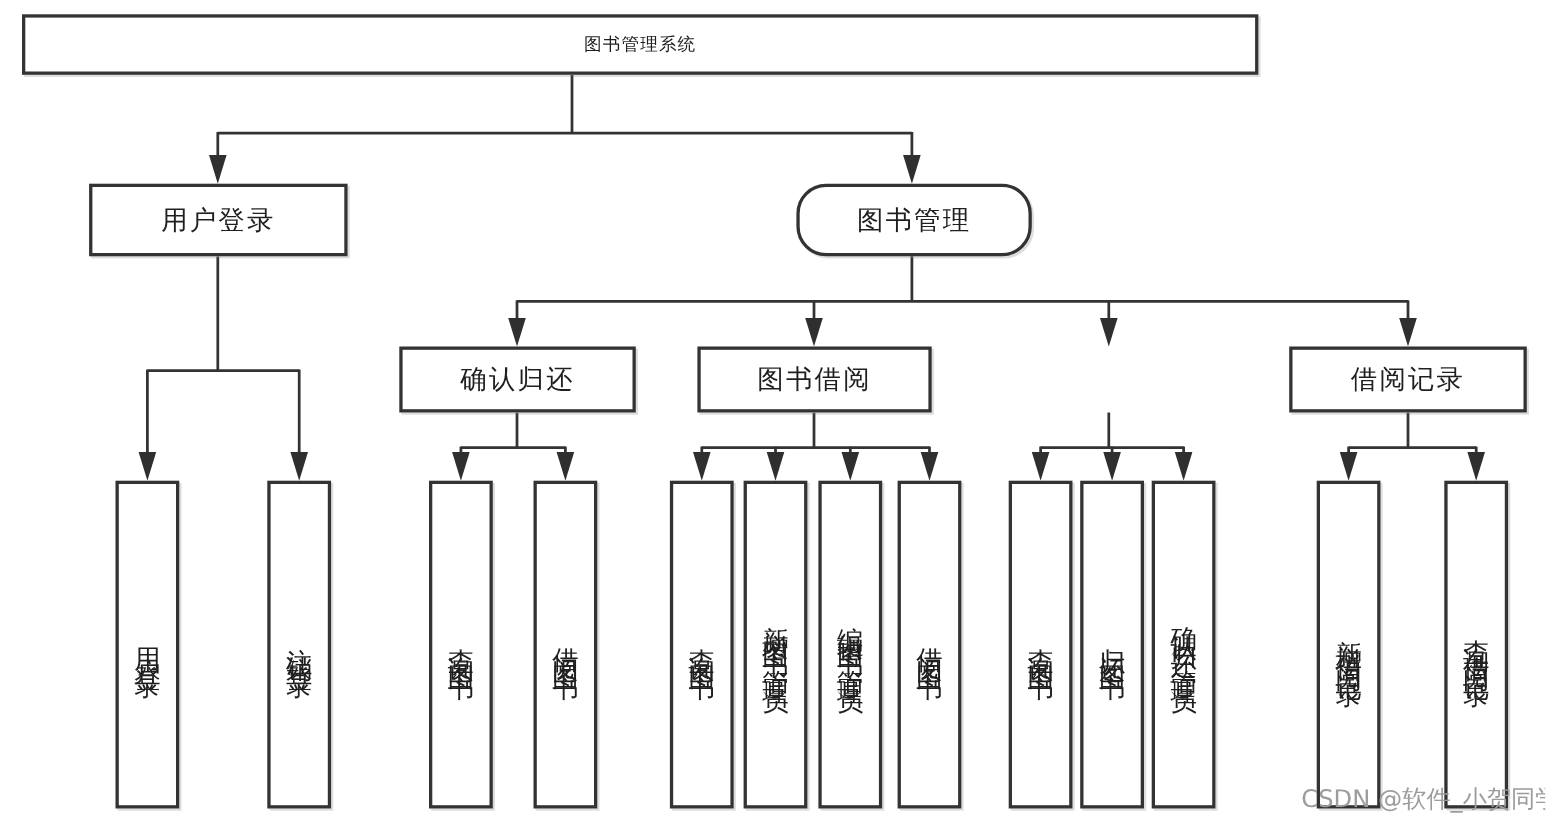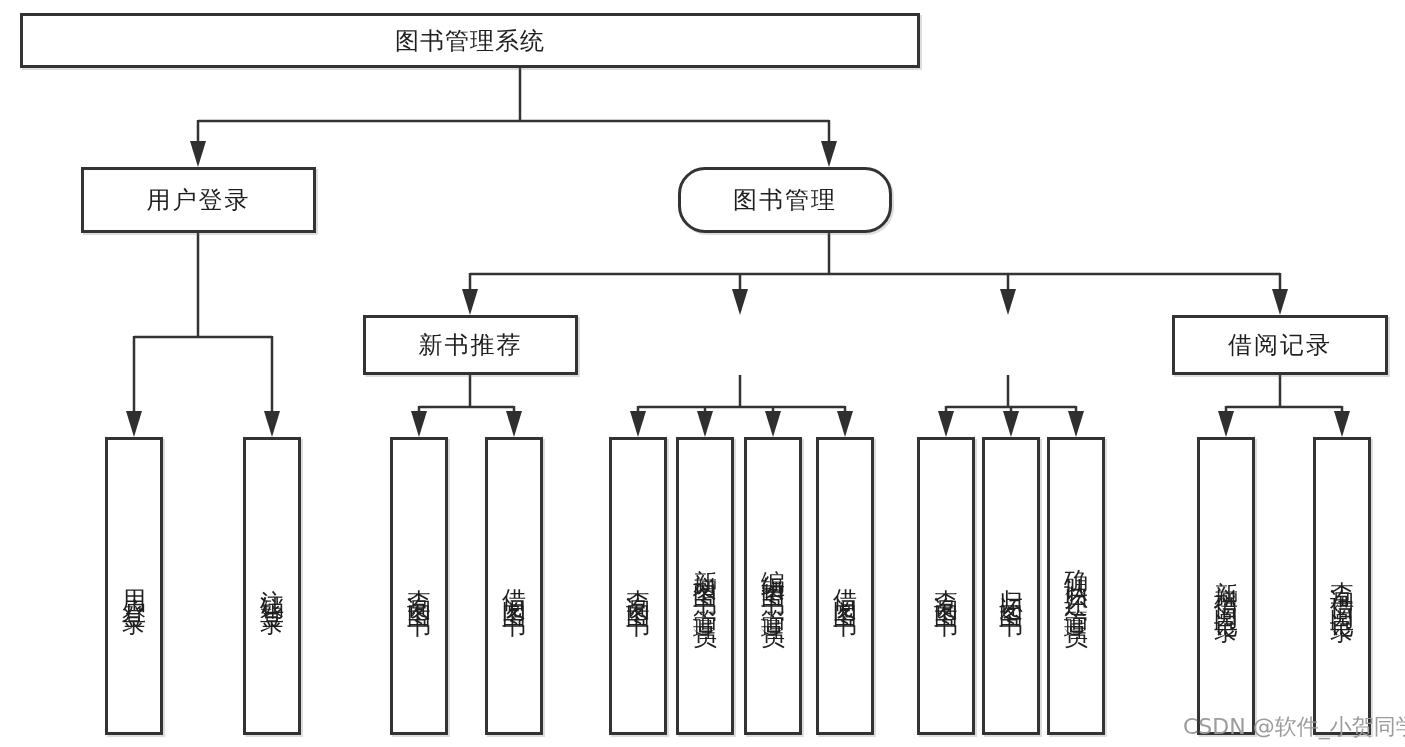--- a/index.html
+++ b/index.html
@@ -26,22 +26,22 @@
     box-sizing: border-box;
     border: 3px solid #333333;
     background: #ffffff;
     display: flex;
     align-items: center;
     justify-content: center;
     color: #1f1f1f;
     box-shadow: 2px 2px 0 rgba(120,120,120,0.25);
   }
   .node.root {
-    left: 20px; top: 13px; width: 900px; height: 55px;
-    font-size: 24px;
+    left: 20px; top: 13px; width: 1124px; height: 55px;
+    font-size: 16px;
     letter-spacing: 1px;
     font-family: Liberation Serif, serif;
   }
   .node.lvl2 { top: 167px; height: 66px; font-size: 24px; letter-spacing: 2px; }
   .node.lvl3 { top: 315px; height: 60px; font-size: 24px; letter-spacing: 2px; }
   .node.leaf { top: 437px; width: 58px; height: 298px; }
   .vlabel {
     writing-mode: vertical-rl;
     text-orientation: mixed;
     font-size: 24px;
@@ -138,26 +138,29 @@
     </g>
   </svg>
 
   <div class="node root">
     <span>图书管理系统</span>
   </div>
 
   <div class="node lvl2" style="left:81px; width:235px;">
     <span>用户登录</span>
   </div>
-  <div class="node lvl2" style="left:678px; width:214px;border-radius:27px;">
+  <div class="node lvl2" style="left:724px; width:214px;border-radius:27px;">
     <span>图书管理</span>
   </div>
 
   <div class="node lvl3" style="left:363px; width:215px;">
-    <span>新书推荐</span>
+    <span>确认归还</span>
+  </div>
+  <div class="node lvl3" style="left:634px; width:213px;">
+    <span>图书借阅</span>
   </div>
   <div class="node lvl3" style="left:1172px; width:216px;">
     <span>借阅记录</span>
   </div>
 
   <div class="node leaf" style="left:105px;">
     <span class="vlabel">用户登录</span>
   </div>
   <div class="node leaf" style="left:243px;">
     <span class="vlabel">注销登录</span>

